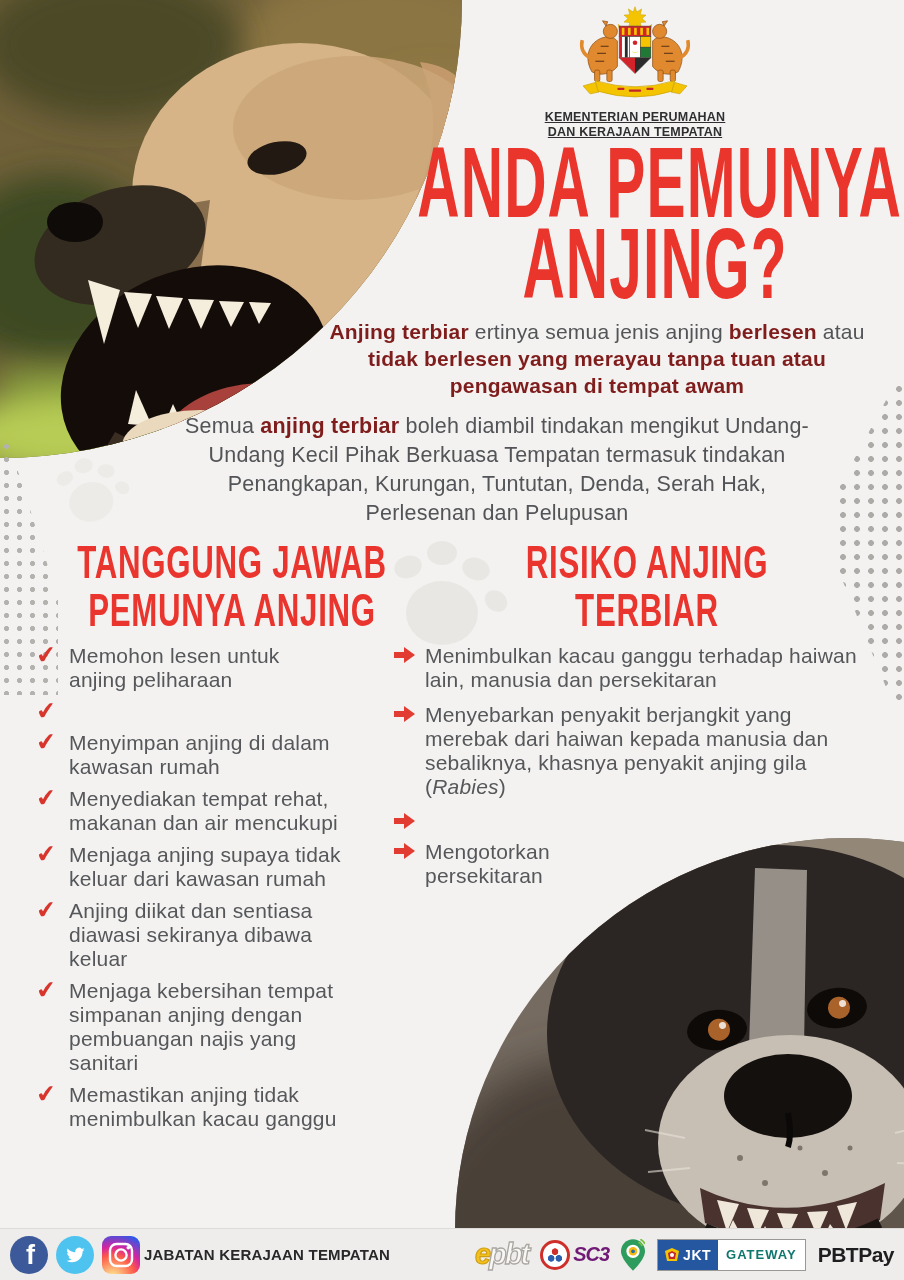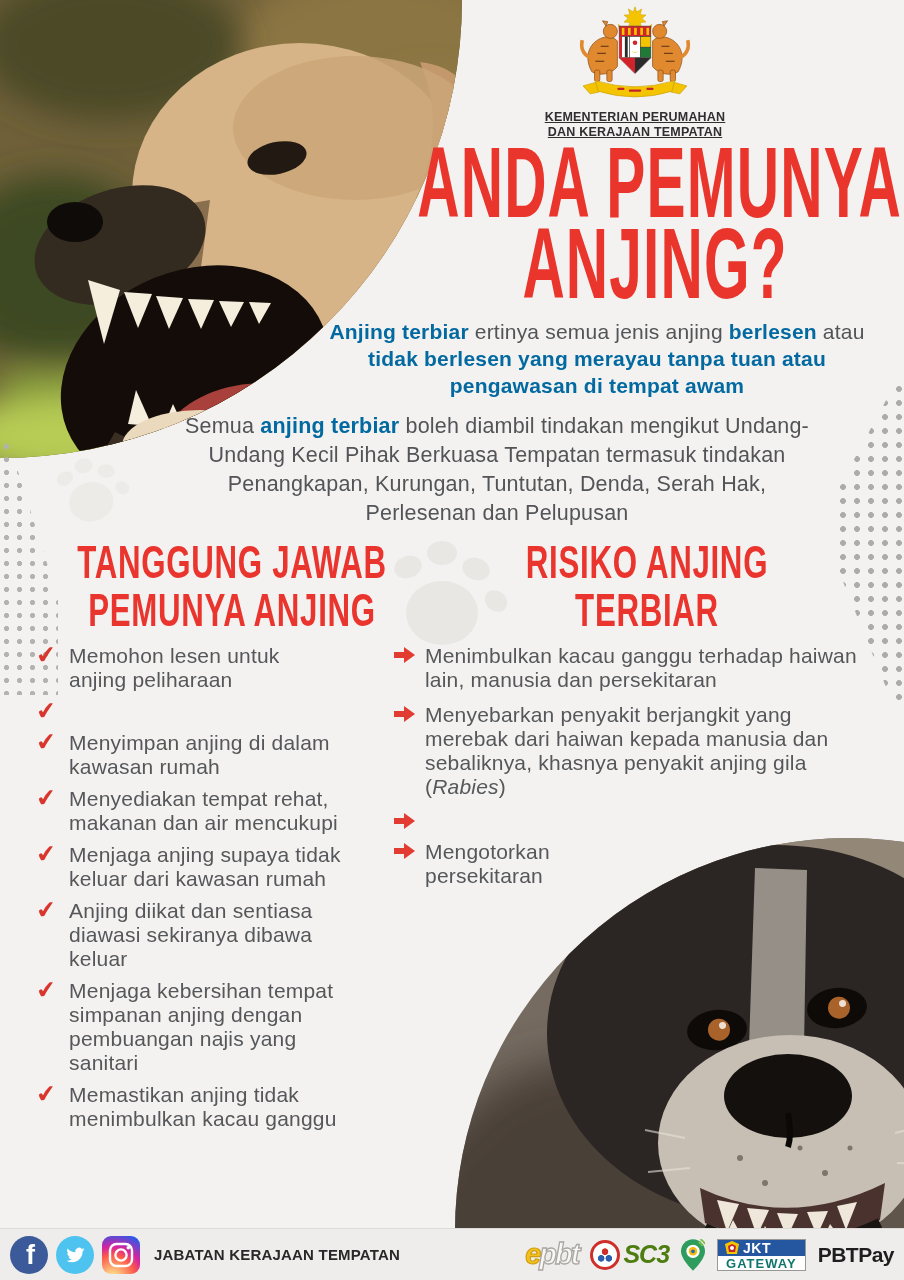--- a/index.html
+++ b/index.html
@@ -31,21 +31,21 @@
   
   .crest{left:569px;top:6px;width:132px;height:100px;z-index:2;}
   .ministry{left:500px;top:110px;width:270px;text-align:center;z-index:2;
             font-weight:700;font-size:12.5px;line-height:15px;color:#2f2f31;letter-spacing:.2px;text-decoration:underline;}
   .title{left:245px;top:142px;width:820px;text-align:center;z-index:2;}
   .title .line{font-weight:700;font-size:101px;line-height:81px;color:#ea352d;
                letter-spacing:2px;transform:scaleX(.58);transform-origin:50% 50%;white-space:nowrap;}
 
   
   .intro{z-index:2;margin:0;text-align:center;white-space:pre-line;color:#525457;letter-spacing:.2px;}
-  .intro .b{font-weight:700;color:#0369a1;}
+  .intro .b{font-weight:700;color:#7f1d1d;}
   .p1{left:272px;top:318px;width:650px;font-size:21px;line-height:27px;}
   .p2{left:85px;top:412px;width:824px;font-size:21.5px;line-height:29px;}
 
   
   .heading{z-index:2;margin:0;text-align:center;white-space:pre-line;color:#e9352e;
            font-weight:700;font-size:46px;line-height:48px;letter-spacing:1px;
            transform:scaleX(.68);transform-origin:50% 0;}
   .heading-left{left:-3px;top:538px;width:470px;}
   .heading-right{left:412px;top:538px;width:470px;}
 
@@ -59,40 +59,40 @@
   .marker{flex:0 0 auto;}
   .marker.check{color:#d8352c;font:700 24px/24px "DejaVu Sans",sans-serif;
                 margin:-1px 13px 0 0;transform:rotate(-6deg);}
   .marker.arrow{position:relative;width:22px;height:16px;margin:3px 9px 0 0;}
   .marker.arrow::before{content:"";position:absolute;left:0;top:5px;width:11px;height:6px;background:#e23b31;}
   .marker.arrow::after{content:"";position:absolute;left:10px;top:0;width:0;height:0;
                 border-left:11px solid #e23b31;border-top:8px solid transparent;border-bottom:8px solid transparent;}
 
   
   .footer{left:0;top:1228px;width:904px;height:52px;background:#eeedeb;border-top:1px solid #dddbd8;
-          z-index:3;display:flex;align-items:center;padding:0 10px;box-sizing:border-box;gap:10px;}
+          z-index:3;display:flex;align-items:center;padding:0 10px;box-sizing:border-box;}
   .social{display:flex;align-items:center;gap:8px;}
   .sic{width:38px;height:38px;display:flex;align-items:center;justify-content:center;}
   .sic.fb{border-radius:50%;background:#3c5a99;}
   .sic.fb::after{content:"f";color:#fff;font:700 27px/38px "Liberation Sans",sans-serif;margin-left:3px;}
   .sic.tw{border-radius:50%;background:#4ec3ef;}
   .sic.ig{border-radius:9px;background:radial-gradient(circle at 28% 110%,#fdf497 0%,#fd5949 45%,#d6249f 62%,#285AEB 92%);}
   .dept{font-weight:700;font-size:15px;color:#28282a;letter-spacing:.2px;margin-left:4px;}
   .spacer{flex:1;}
   .partners{display:flex;align-items:center;gap:12px;}
   .epbt{font-style:italic;font-weight:800;font-size:29px;letter-spacing:-2px;white-space:nowrap;}
   .epbt .e{color:#f2c11d;-webkit-text-stroke:1.2px #d19e12;}
   .epbt .pbt{color:#f8f7f5;-webkit-text-stroke:1.3px #a9a6a2;}
   .osc{display:flex;align-items:center;gap:3px;}
   .osc-badge{width:24px;height:24px;border-radius:50%;border:3px solid #cf2f2a;position:relative;
      background:radial-gradient(circle at 50% 36%,#cf2f2a 3px,transparent 3.6px),
                 radial-gradient(circle at 34% 64%,#2b5fae 3px,transparent 3.6px),
                 radial-gradient(circle at 66% 64%,#2b5fae 3px,transparent 3.6px),#fff;}
-  .osc b{font-style:italic;font-weight:900;font-size:25px;color:#4d7c0f;letter-spacing:-1px;}
-  .jkt-badge{display:flex;align-items:stretch;height:30px;border:1px solid #9a9894;background:#fff;flex-direction:column;}
+  .osc b{font-style:italic;font-weight:900;font-size:20px;color:#701a75;letter-spacing:-1px;}
+  .jkt-badge{display:flex;align-items:stretch;height:30px;border:1px solid #9a9894;background:#fff;}
   .jkt-blue{display:flex;align-items:center;gap:4px;background:#2457a0;padding:0 7px;}
   .jkt-blue b{color:#fff;font-size:14px;letter-spacing:.5px;}
   .jkt-white{display:flex;align-items:center;padding:0 8px;color:#0f766e;font-weight:700;
              font-size:13px;letter-spacing:1px;}
   .pbtpay{font-weight:700;font-size:21px;color:#1e1e20;letter-spacing:-.5px;}
 </style>
 </head>
 <body>
 
 <div class="poster">

